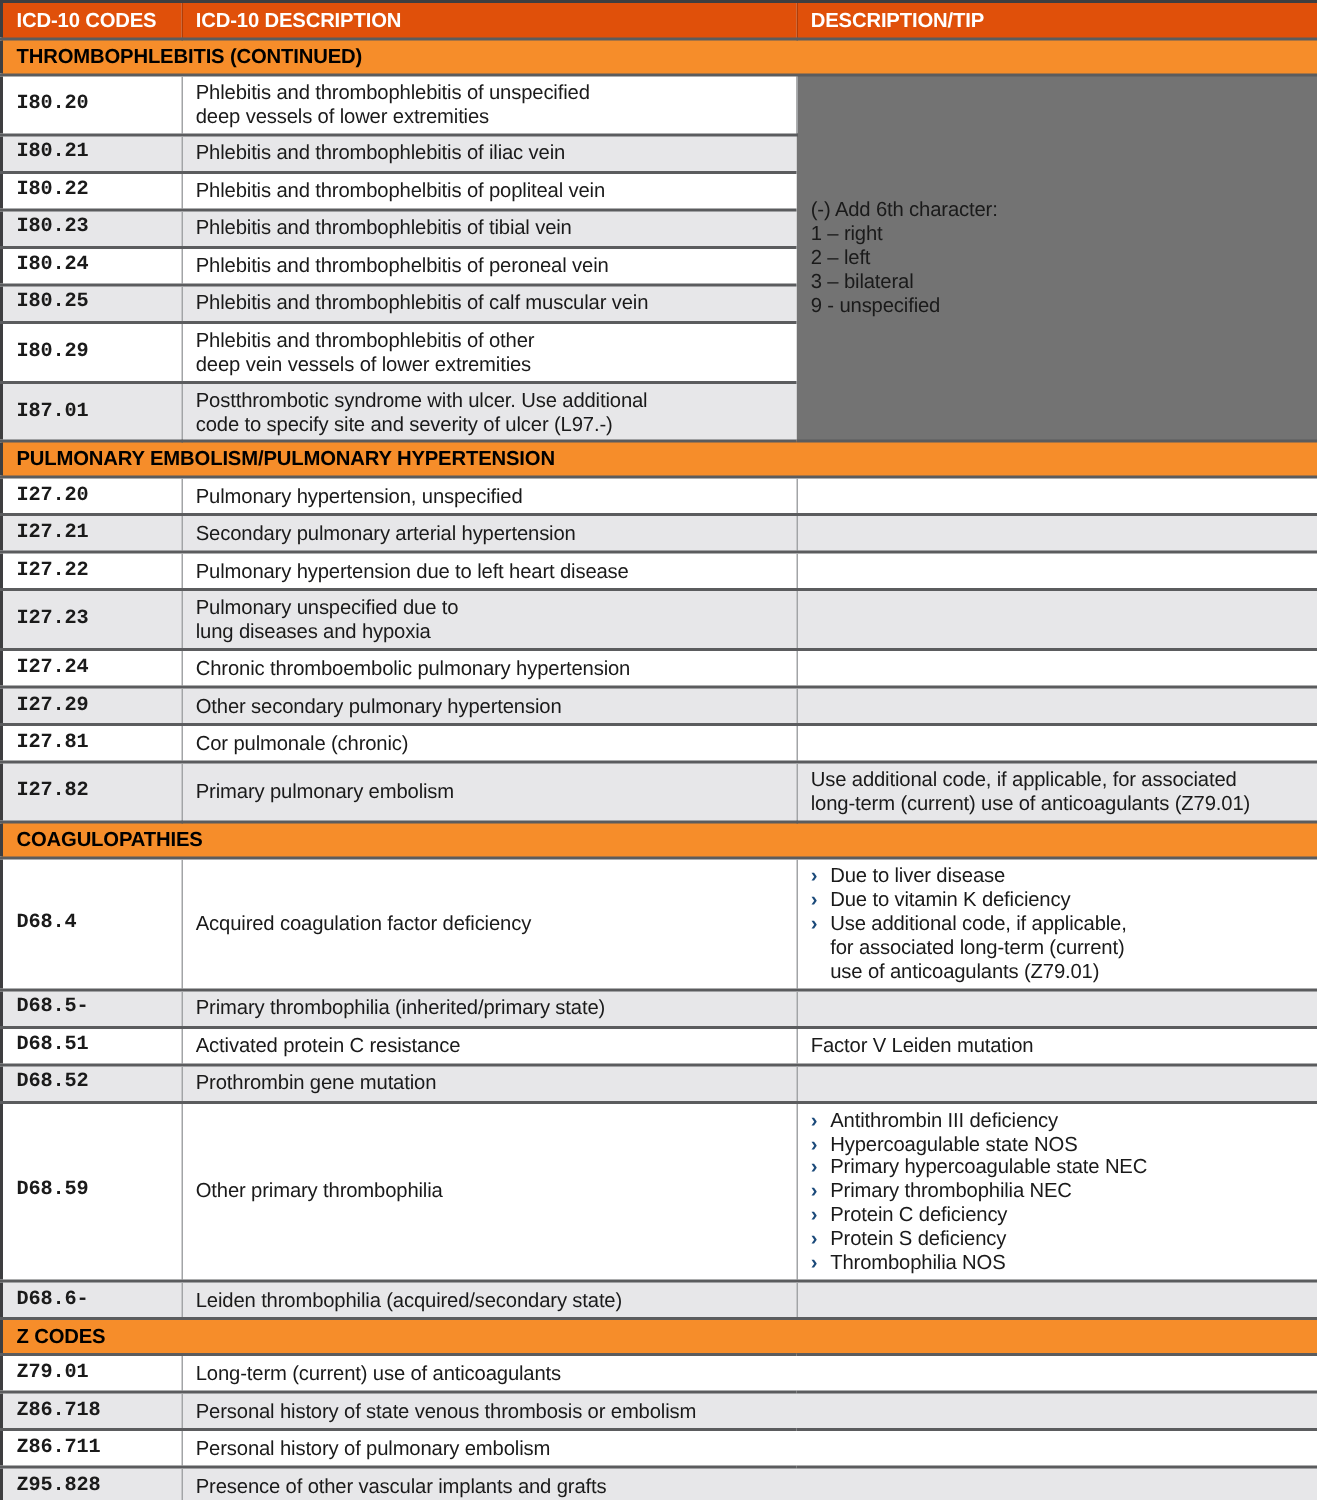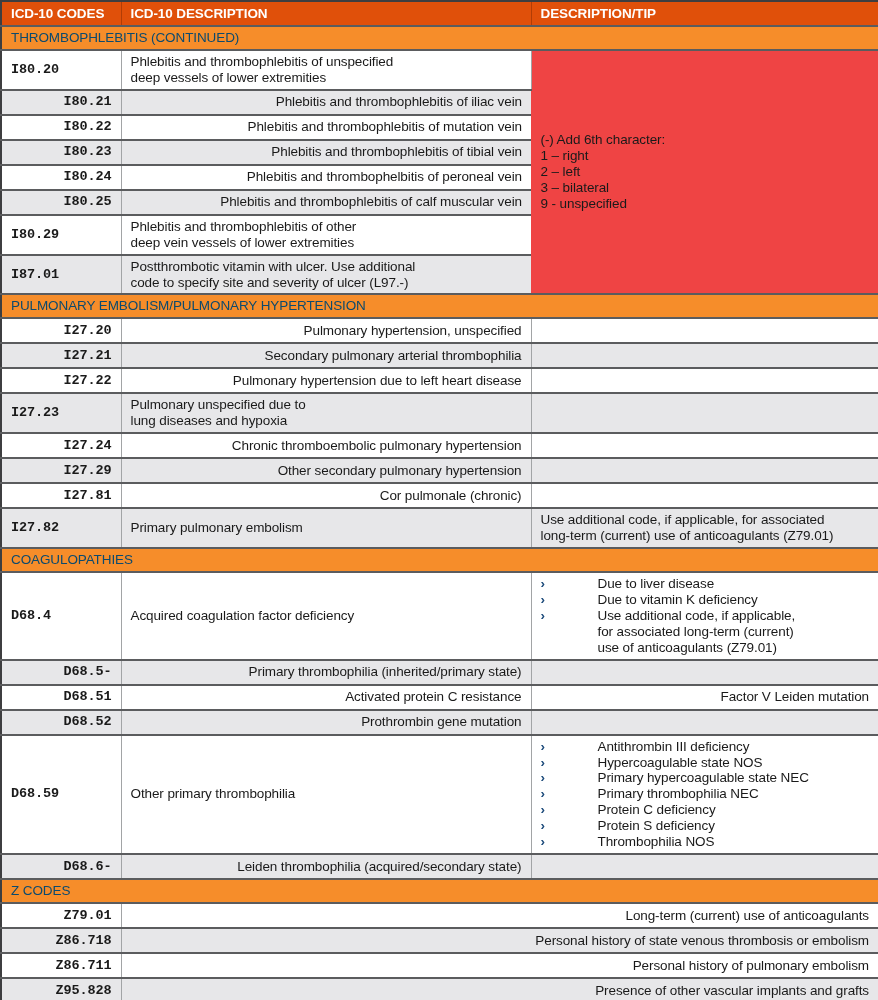--- a/index.html
+++ b/index.html
@@ -36,47 +36,47 @@
     color: #ffffff;
     font-weight: bold;
     height: 25px;
     border-right: 1px solid rgba(90,25,0,0.35);
     border-top: none;
   }
   thead th:last-child { border-right: none; }
 
   tr.section-row td {
     background: #f68d2a;
-    color: #0c4a6e;
-    font-weight: normal;
+    color: #000000;
+    font-weight: bold;
     height: 22px;
     border-right: none;
   }
 
   td.code { font-weight: bold; font-family: Liberation Mono, monospace; }
   td.desc, td.tip { white-space: pre-line; }
 
   tr.r-white td { background: #ffffff; }
   tr.r-gray  td { background: #e7e7e9; }
 
-  tr.h1 td { height: 25px; text-align: right; }
+  tr.h1 td { height: 25px; }
 
   td.tip.merged {
-    background: #ef4444;
+    background: #737373;
     vertical-align: middle;
   }
 
   .tip-bullet { display: flex; align-items: flex-start; }
   .chev {
     color: #1b4a7a;
     flex: 0 0 13px;
     width: 13px;
     font-weight: bold;
   }
-  .bullet-text { white-space: pre-line; margin-left: 44px; }
+  .bullet-text { white-space: pre-line; }
 </style>
 </head>
 <body>
 
 <table class="icd">
   <colgroup>
     <col class="c-code">
       <col class="c-desc">
       <col class="c-tip">
   </colgroup>
@@ -101,58 +101,58 @@
 2 – left
 3 – bilateral
 9 - unspecified</td>
     </tr>
     <tr class="r-gray h1">
       <td class="code">I80.21</td>
       <td class="desc">Phlebitis and thrombophlebitis of iliac vein</td>
     </tr>
     <tr class="r-white h1">
       <td class="code">I80.22</td>
-      <td class="desc">Phlebitis and thrombophlebitis of mutation vein</td>
+      <td class="desc">Phlebitis and thrombophelbitis of popliteal vein</td>
     </tr>
     <tr class="r-gray h1">
       <td class="code">I80.23</td>
       <td class="desc">Phlebitis and thrombophlebitis of tibial vein</td>
     </tr>
     <tr class="r-white h1">
       <td class="code">I80.24</td>
       <td class="desc">Phlebitis and thrombophelbitis of peroneal vein</td>
     </tr>
     <tr class="r-gray h1">
       <td class="code">I80.25</td>
       <td class="desc">Phlebitis and thrombophlebitis of calf muscular vein</td>
     </tr>
     <tr class="r-white">
       <td class="code">I80.29</td>
       <td class="desc">Phlebitis and thrombophlebitis of other
 deep vein vessels of lower extremities</td>
     </tr>
     <tr class="r-gray">
       <td class="code">I87.01</td>
-      <td class="desc">Postthrombotic vitamin with ulcer. Use additional
+      <td class="desc">Postthrombotic syndrome with ulcer. Use additional
 code to specify site and severity of ulcer (L97.-)</td>
     </tr>
   </tbody>
 
   <tbody>
     <tr class="section-row">
       <td colspan="3">PULMONARY EMBOLISM/PULMONARY HYPERTENSION</td>
     </tr>
     <tr class="r-white h1">
       <td class="code">I27.20</td>
       <td class="desc">Pulmonary hypertension, unspecified</td>
       <td class="tip"></td>
     </tr>
     <tr class="r-gray h1">
       <td class="code">I27.21</td>
-      <td class="desc">Secondary pulmonary arterial thrombophilia</td>
+      <td class="desc">Secondary pulmonary arterial hypertension</td>
       <td class="tip"></td>
     </tr>
     <tr class="r-white h1">
       <td class="code">I27.22</td>
       <td class="desc">Pulmonary hypertension due to left heart disease</td>
       <td class="tip"></td>
     </tr>
     <tr class="r-gray">
       <td class="code">I27.23</td>
       <td class="desc">Pulmonary unspecified due to

